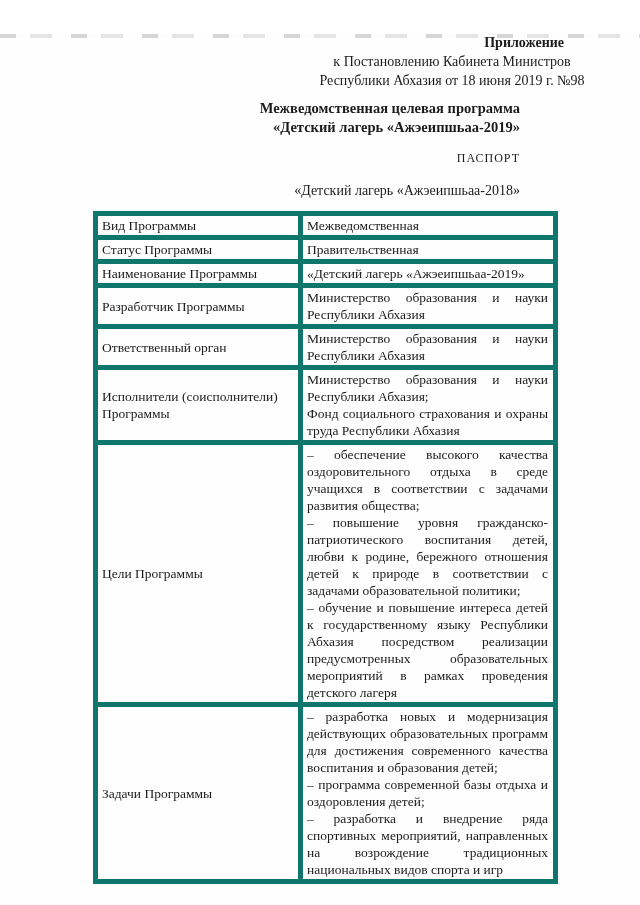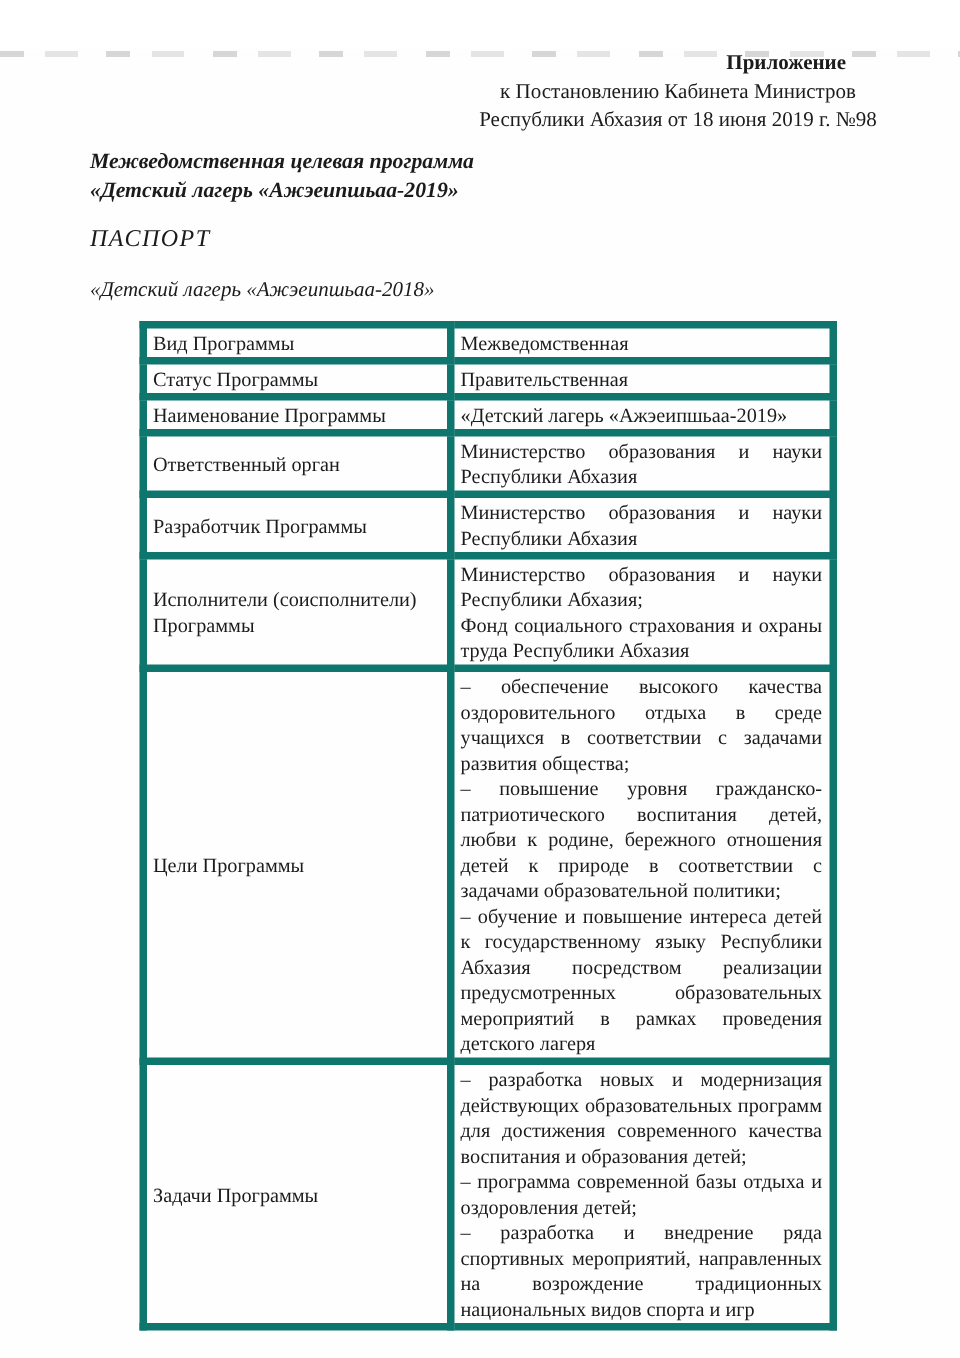--- a/index.html
+++ b/index.html
@@ -22,23 +22,23 @@
 
   .appendix {
     margin:33px 48px 0 auto;
     width:280px;
     font-size:14px; line-height:19px;
     text-align:center;
     white-space:nowrap;
   }
   .appendix .ap-title { font-weight:bold; text-align:right; padding-right:28px; }
 
-  .cblock { width:460px; margin-left:60px; text-align:left;font-style:italic; }
+  .cblock { width:460px; margin-left:60px; text-align:right; }
   .doc-title { margin-top:9px; font-weight:bold; font-size:14.5px; line-height:19px; }
-  .passport-heading { margin-top:14px; font-size:16px; letter-spacing:1px; }
+  .passport-heading { margin-top:14px; font-size:12px; letter-spacing:1px; }
   .subtitle { margin-top:15px; font-size:14px; line-height:19px; }
 
   table.passport {
     border-collapse:collapse;
     table-layout:fixed;
     width:460px;
     margin:11px 0 0 93px;
   }
   table.passport td {
     border:5px solid #0f766e;
@@ -92,27 +92,27 @@
           <p>Правительственная</p>
         </td>
       </tr>
       <tr>
         <td class="label">Наименование Программы</td>
         <td class="value">
           <p>«Детский лагерь «Ажэеипшьаа-2019»</p>
         </td>
       </tr>
       <tr>
-        <td class="label">Ответственный орган</td>
+        <td class="label">Разработчик Программы</td>
         <td class="value">
           <p>Министерство образования и науки Республики Абхазия</p>
         </td>
       </tr>
       <tr>
-        <td class="label">Разработчик Программы</td>
+        <td class="label">Ответственный орган</td>
         <td class="value">
           <p>Министерство образования и науки Республики Абхазия</p>
         </td>
       </tr>
       <tr>
         <td class="label">Исполнители (соисполнители) Программы</td>
         <td class="value">
           <p>Министерство образования и науки Республики Абхазия;</p>
           <p>Фонд социального страхования и охраны труда Республики Абхазия</p>
         </td>

